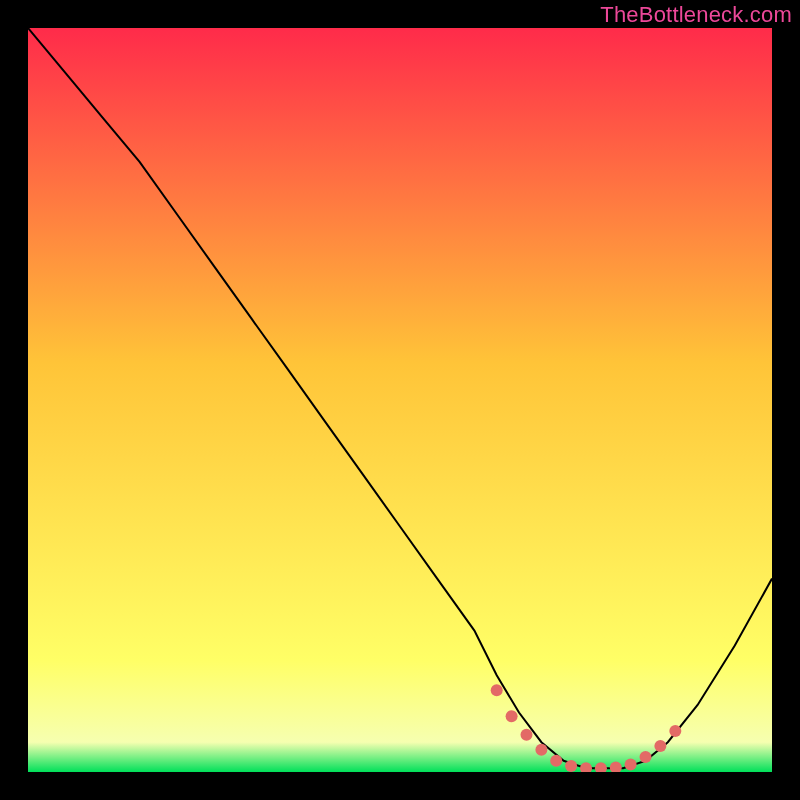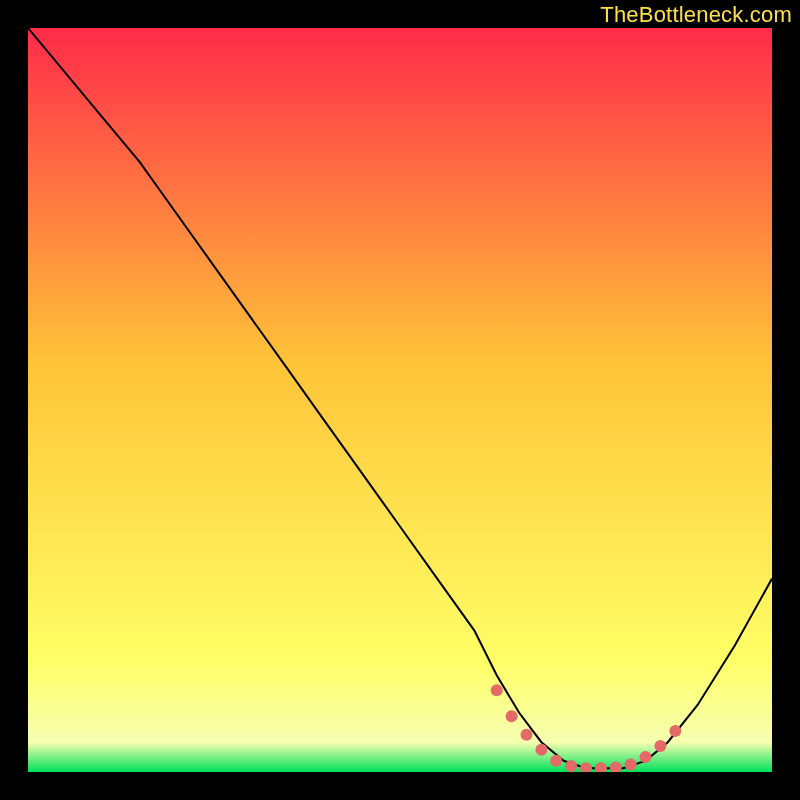--- a/index.html
+++ b/index.html
@@ -14,21 +14,21 @@
   .outer {
     position: relative;
     width: 800px;
     height: 800px;
     background: #000000;
   }
   .watermark {
     position: absolute;
     top: 2px;
     right: 8px;
-    color: #fde047;
+    color: #ec4899;
     font-size: 22px;
     font-weight: 500;
     z-index: 10;
     letter-spacing: 0.2px;
   }
   .plot-wrap {
     position: absolute;
     left: 28px;
     top: 28px;
     width: 744px;

